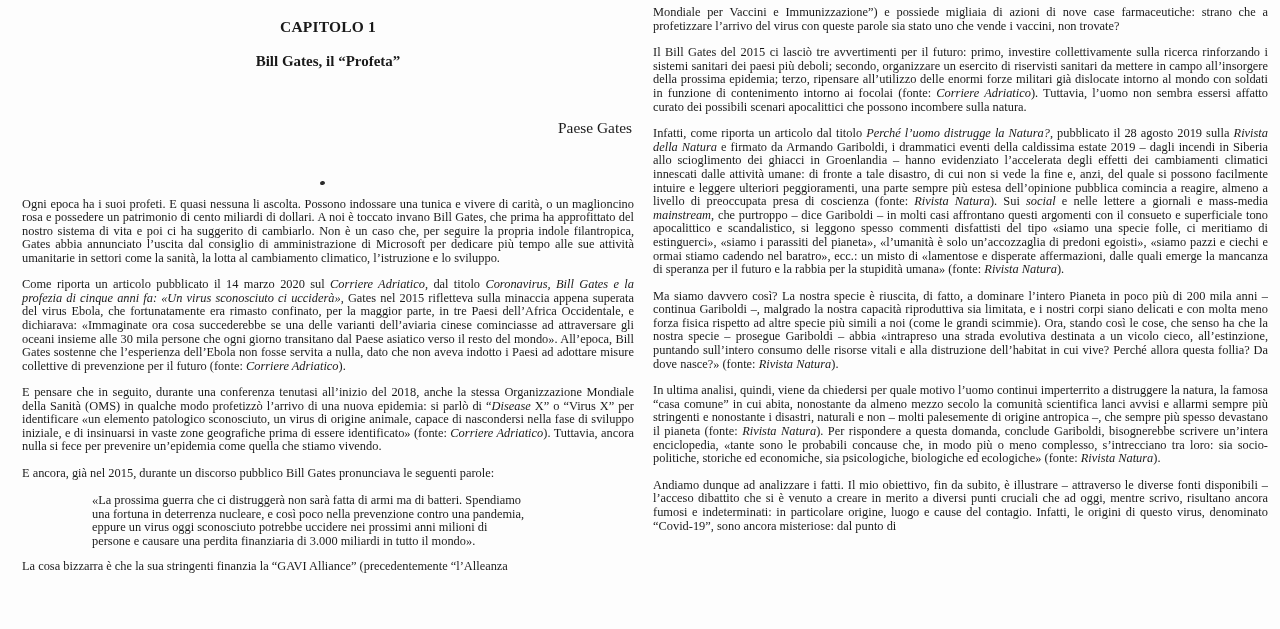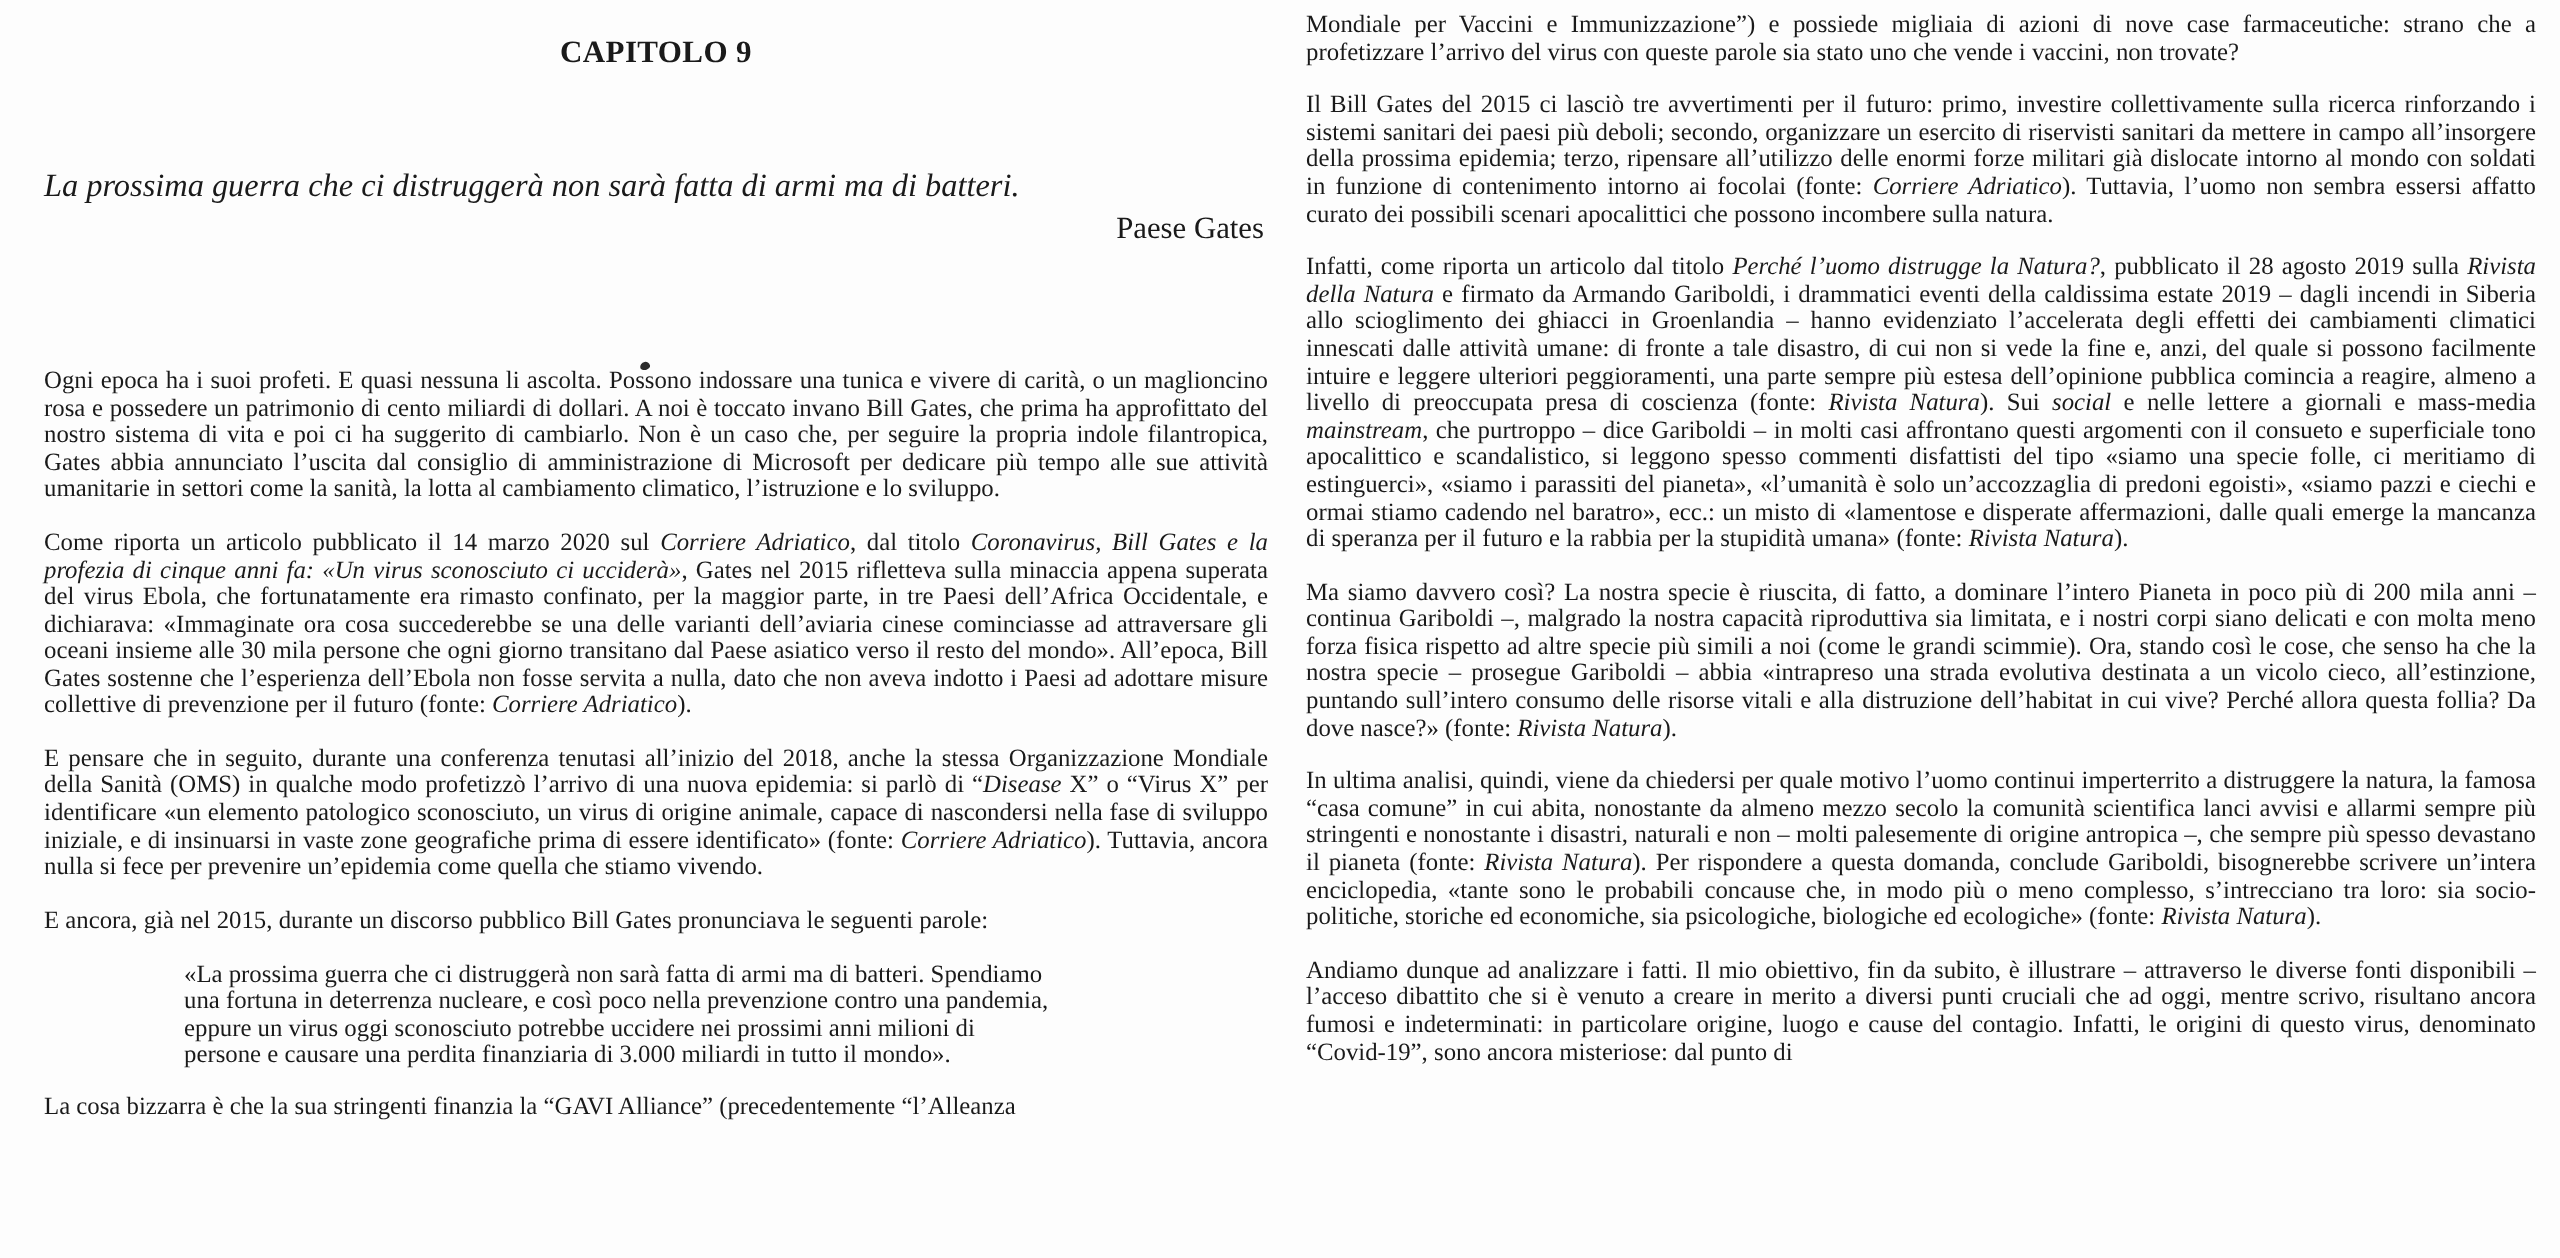--- a/index.html
+++ b/index.html
@@ -133,25 +133,25 @@
 </style>
 </head>
 <body>
 
 <div class="page">
 
   <div class="columns">
 
     <div class="col col-left">
 
-      <h1 class="chapter-title">CAPITOLO 9</h1>
+      <h1 class="chapter-title">CAPITOLO 1</h1>
 
+      <h2 class="chapter-subtitle">Bill Gates, il “Profeta”</h2>
 
       <div class="epigraph">
-        <div>La prossima guerra che ci distruggerà non sarà fatta di armi ma di batteri.</div>
         <div class="epigraph-attrib">Paese Gates</div>
       </div>
 
       <div class="body-block">
         <div id="left-paras">
             <p class="para"><span>Ogni epoca ha i suoi profeti. E quasi nessuna li ascolta. Possono indossare una tunica e vivere di carità, o un maglioncino rosa e possedere un patrimonio di cento miliardi di dollari. A noi è toccato invano Bill Gates, che prima ha approfittato del nostro sistema di vita e poi ci ha suggerito di cambiarlo. Non è un caso che, per seguire la propria indole filantropica, Gates abbia annunciato l’uscita dal consiglio di amministrazione di Microsoft per dedicare più tempo alle sue attività umanitarie in settori come la sanità, la lotta al cambiamento climatico, l’istruzione e lo sviluppo.</span></p>
             <p class="para"><span>Come riporta un articolo pubblicato il 14 marzo 2020 sul </span><i>Corriere Adriatico</i><span>, dal titolo </span><i>Coronavirus, Bill Gates e la profezia di cinque anni fa: «Un virus sconosciuto ci ucciderà»</i><span>, Gates nel 2015 rifletteva sulla minaccia appena superata del virus Ebola, che fortunatamente era rimasto confinato, per la maggior parte, in tre Paesi dell’Africa Occidentale, e dichiarava: «Immaginate ora cosa succederebbe se una delle varianti dell’aviaria cinese cominciasse ad attraversare gli oceani insieme alle 30 mila persone che ogni giorno transitano dal Paese asiatico verso il resto del mondo». All’epoca, Bill Gates sostenne che l’esperienza dell’Ebola non fosse servita a nulla, dato che non aveva indotto i Paesi ad adottare misure collettive di prevenzione per il futuro (fonte: </span><i>Corriere Adriatico</i><span>).</span></p>
             <p class="para"><span>E pensare che in seguito, durante una conferenza tenutasi all’inizio del 2018, anche la stessa Organizzazione Mondiale della Sanità (OMS) in qualche modo profetizzò l’arrivo di una nuova epidemia: si parlò di “</span><i>Disease</i><span> X” o “Virus X” per identificare «un elemento patologico sconosciuto, un virus di origine animale, capace di nascondersi nella fase di sviluppo iniziale, e di insinuarsi in vaste zone geografiche prima di essere identificato» (fonte: </span><i>Corriere Adriatico</i><span>). Tuttavia, ancora nulla si fece per prevenire un’epidemia come quella che stiamo vivendo.</span></p>
             <p class="para"><span>E ancora, già nel 2015, durante un discorso pubblico Bill Gates pronunciava le seguenti parole:</span></p>
           </div>

